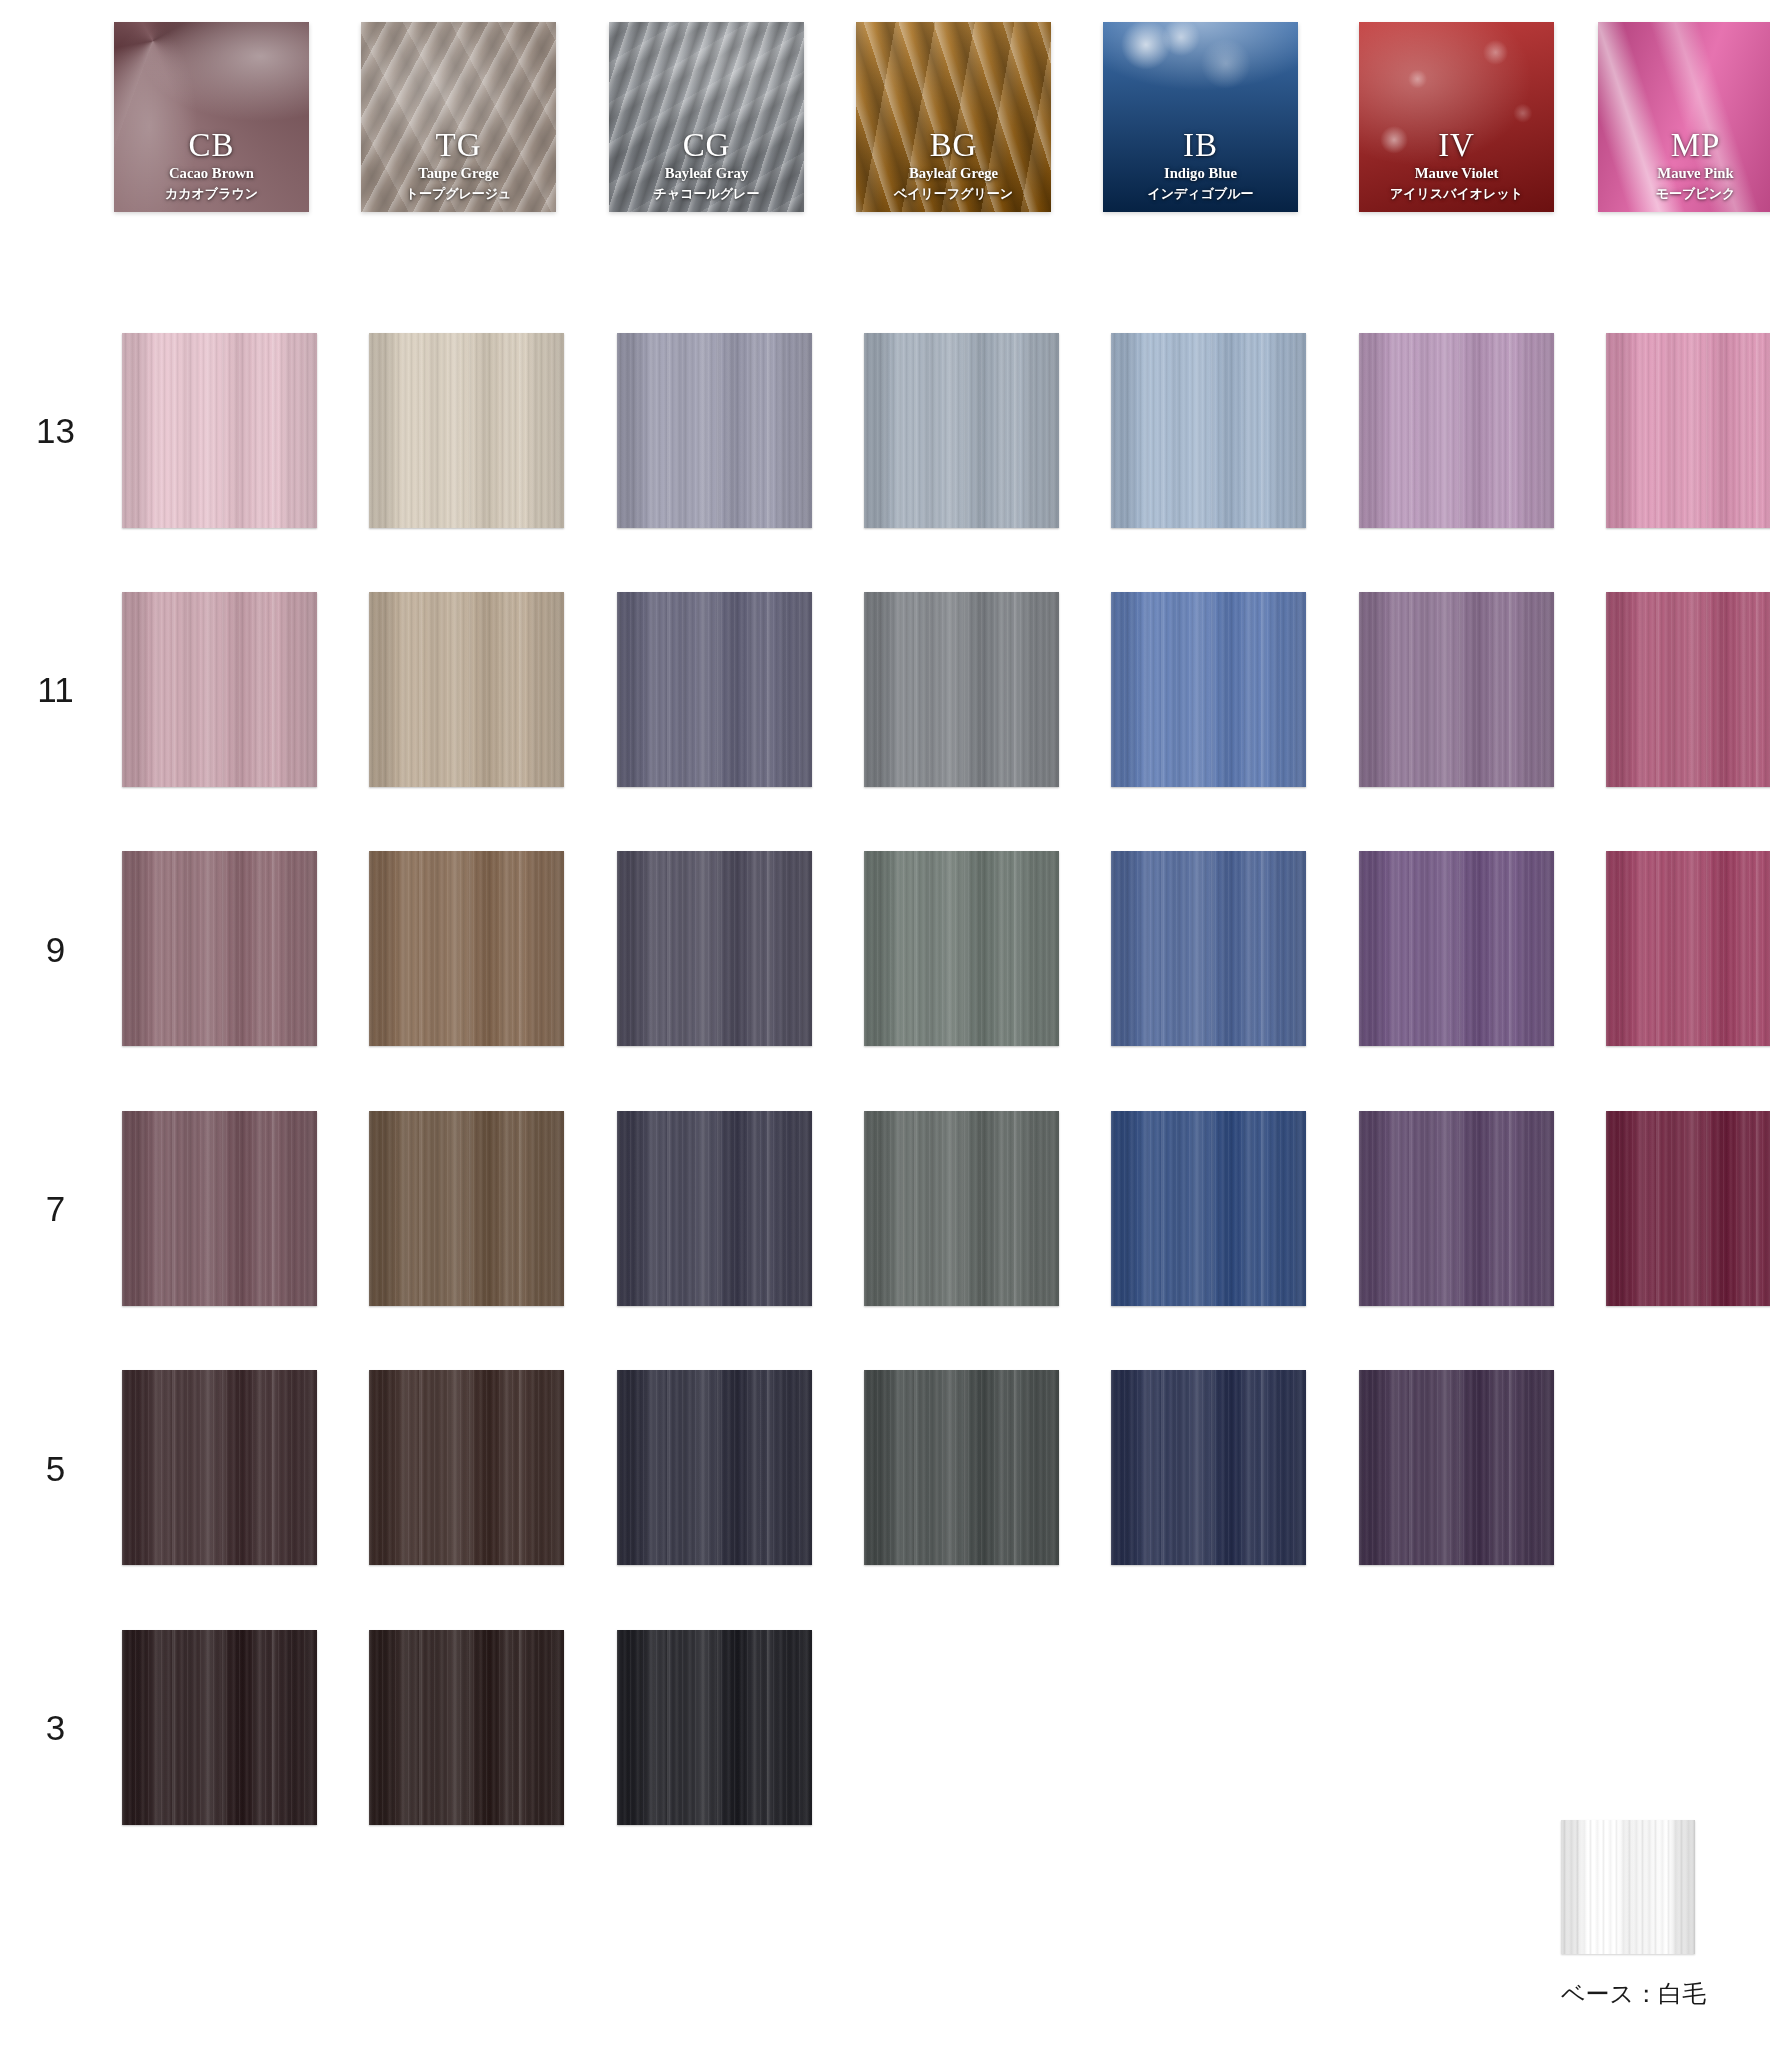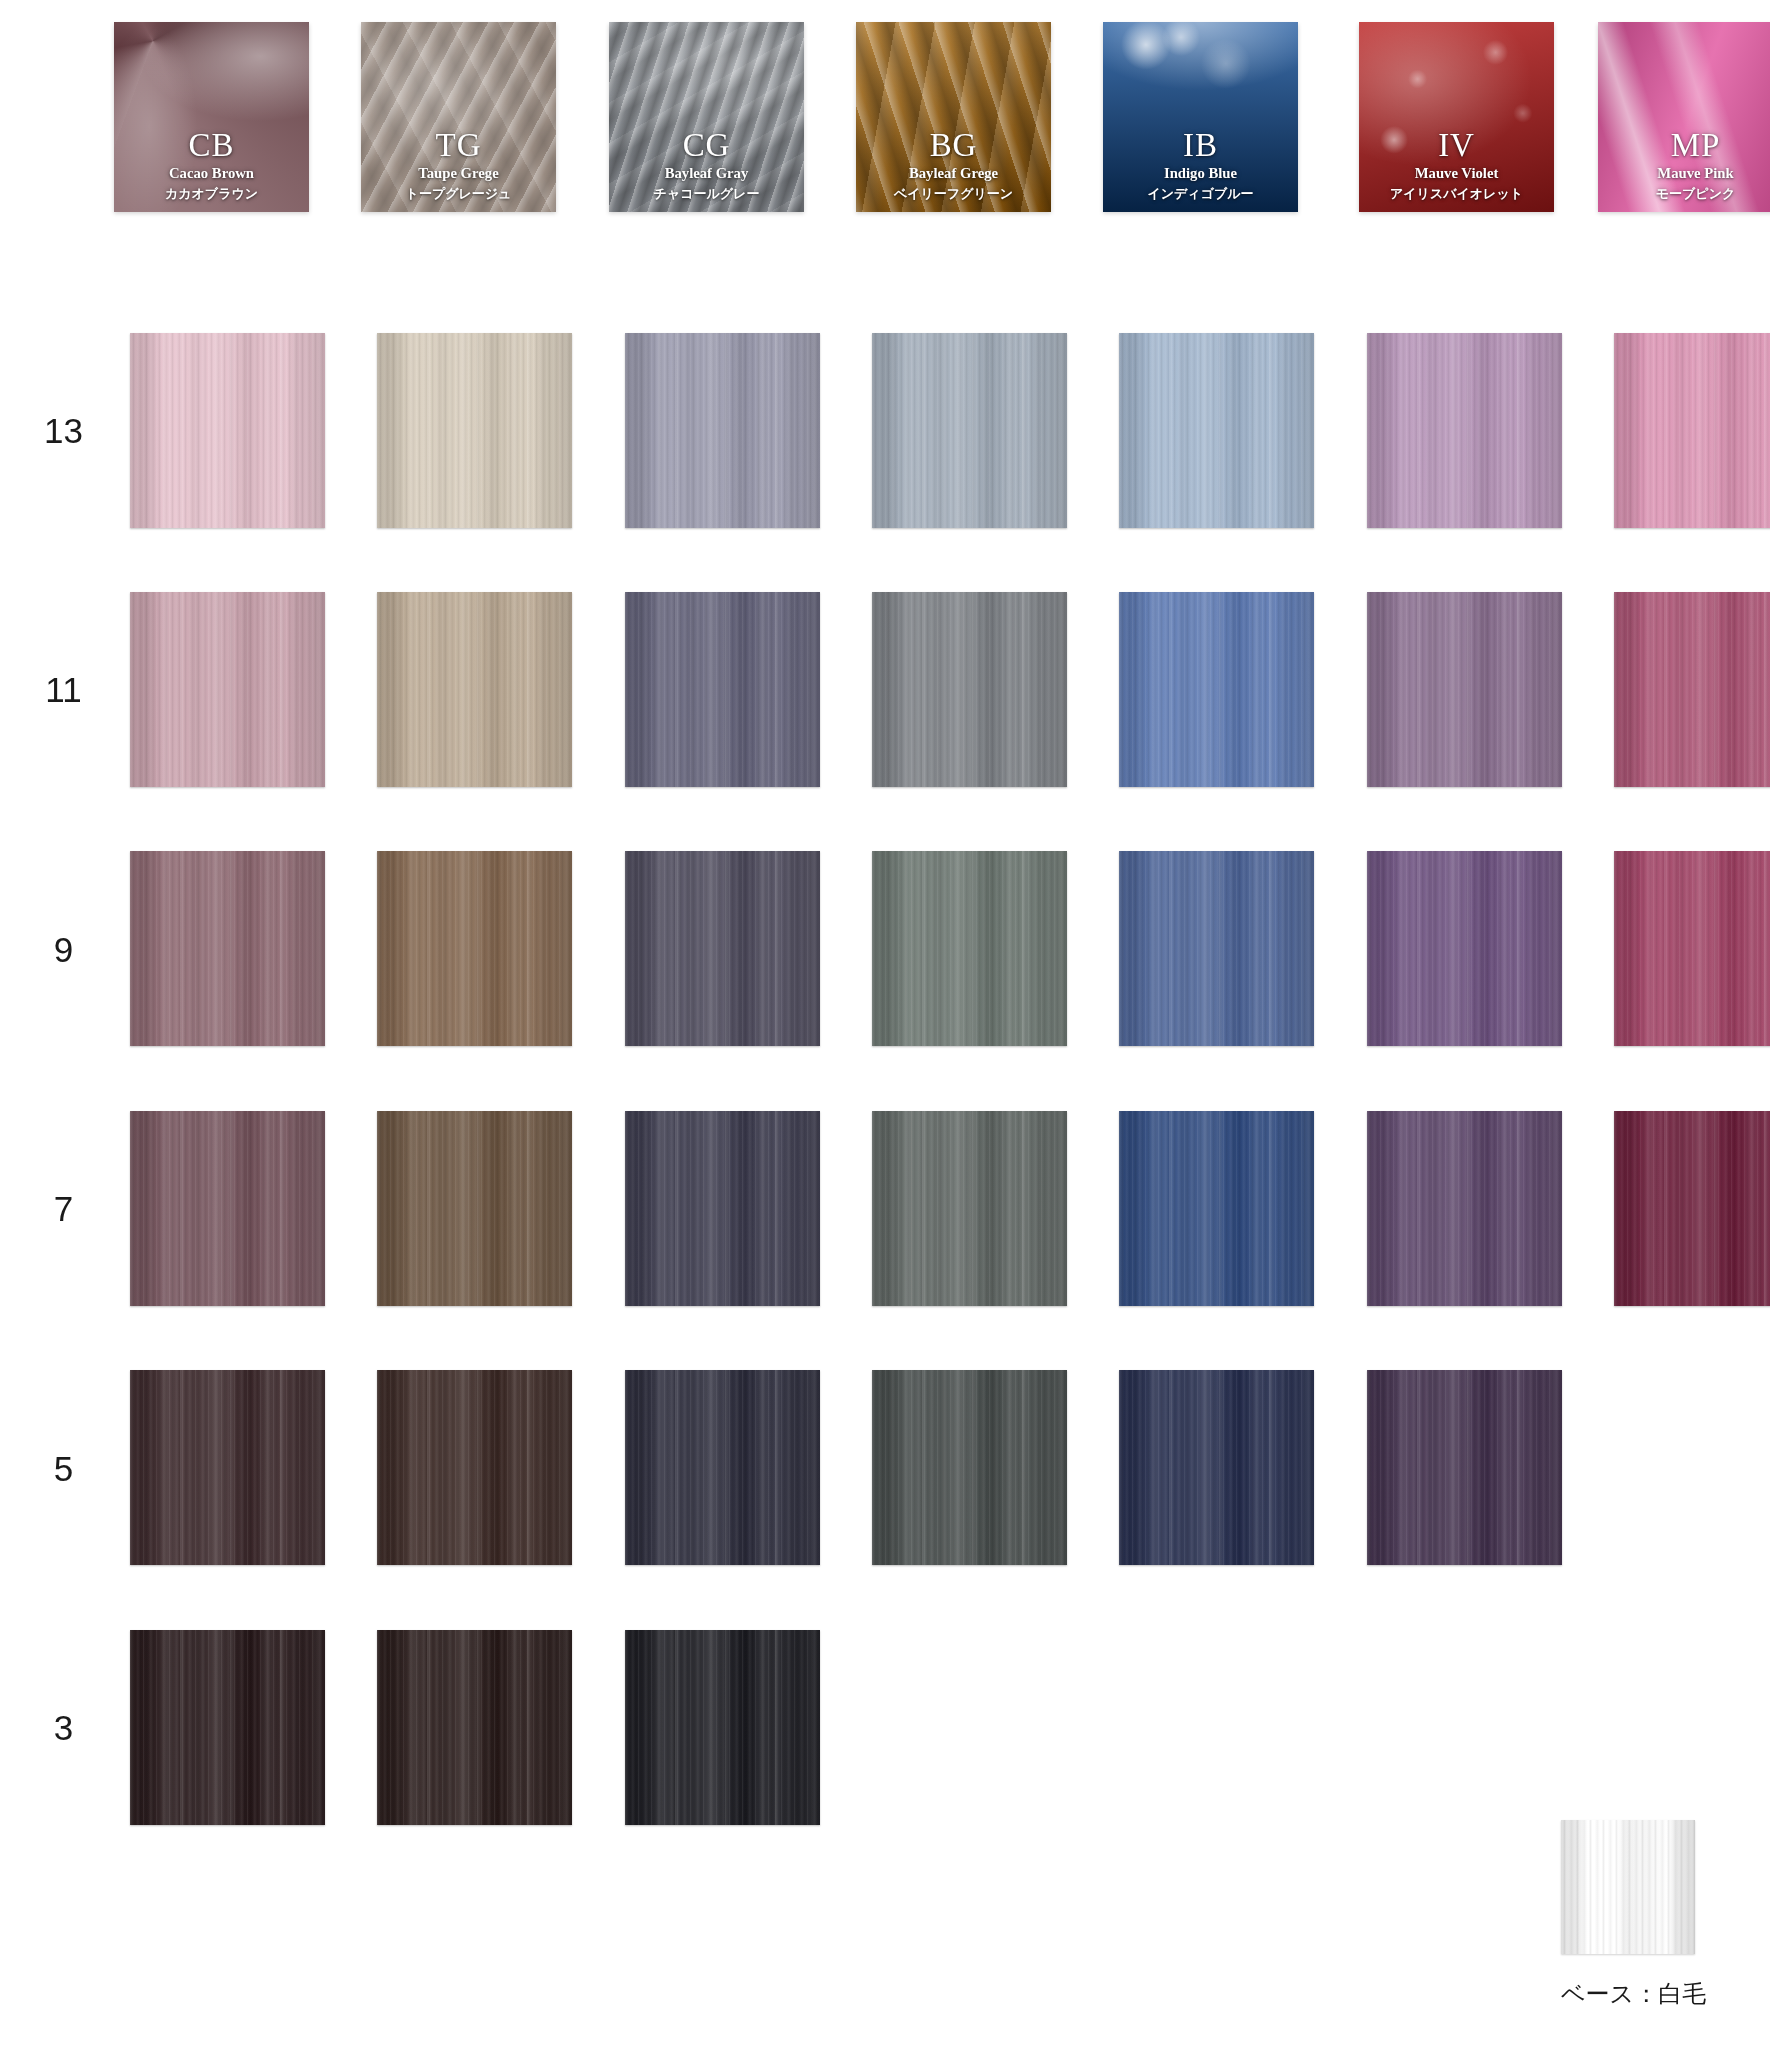--- a/index.html
+++ b/index.html
@@ -122,21 +122,21 @@
       linear-gradient(165deg, rgba(255,255,255,0.16), rgba(0,0,0,0.42));
   }
   .tex-silk {
     background:
       linear-gradient(72deg, rgba(255,255,255,0.00) 12%, rgba(255,255,255,0.55) 24%, rgba(255,255,255,0.00) 34%),
       linear-gradient(72deg, rgba(255,255,255,0.00) 44%, rgba(255,255,255,0.35) 54%, rgba(255,255,255,0.00) 63%),
       linear-gradient(110deg, rgba(0,0,0,0.22) 0%, rgba(255,255,255,0.20) 48%, rgba(0,0,0,0.20) 100%);
   }
 
   
-  #grid { position: absolute; left: 16px; top: 259px; width: 1402px; height: 1556px; }
+  #grid { position: absolute; left: 8px; top: 259px; width: 1402px; height: 1556px; }
   .row-label {
     position: absolute;
     width: 95px; text-align: center;
     font-size: 35px; line-height: 35px;
     color: #1a1a1a;
     font-family: "Liberation Sans", "DejaVu Sans", sans-serif;
   }
   .swatch {
     position: absolute;
     width: 195px; height: 195px;

